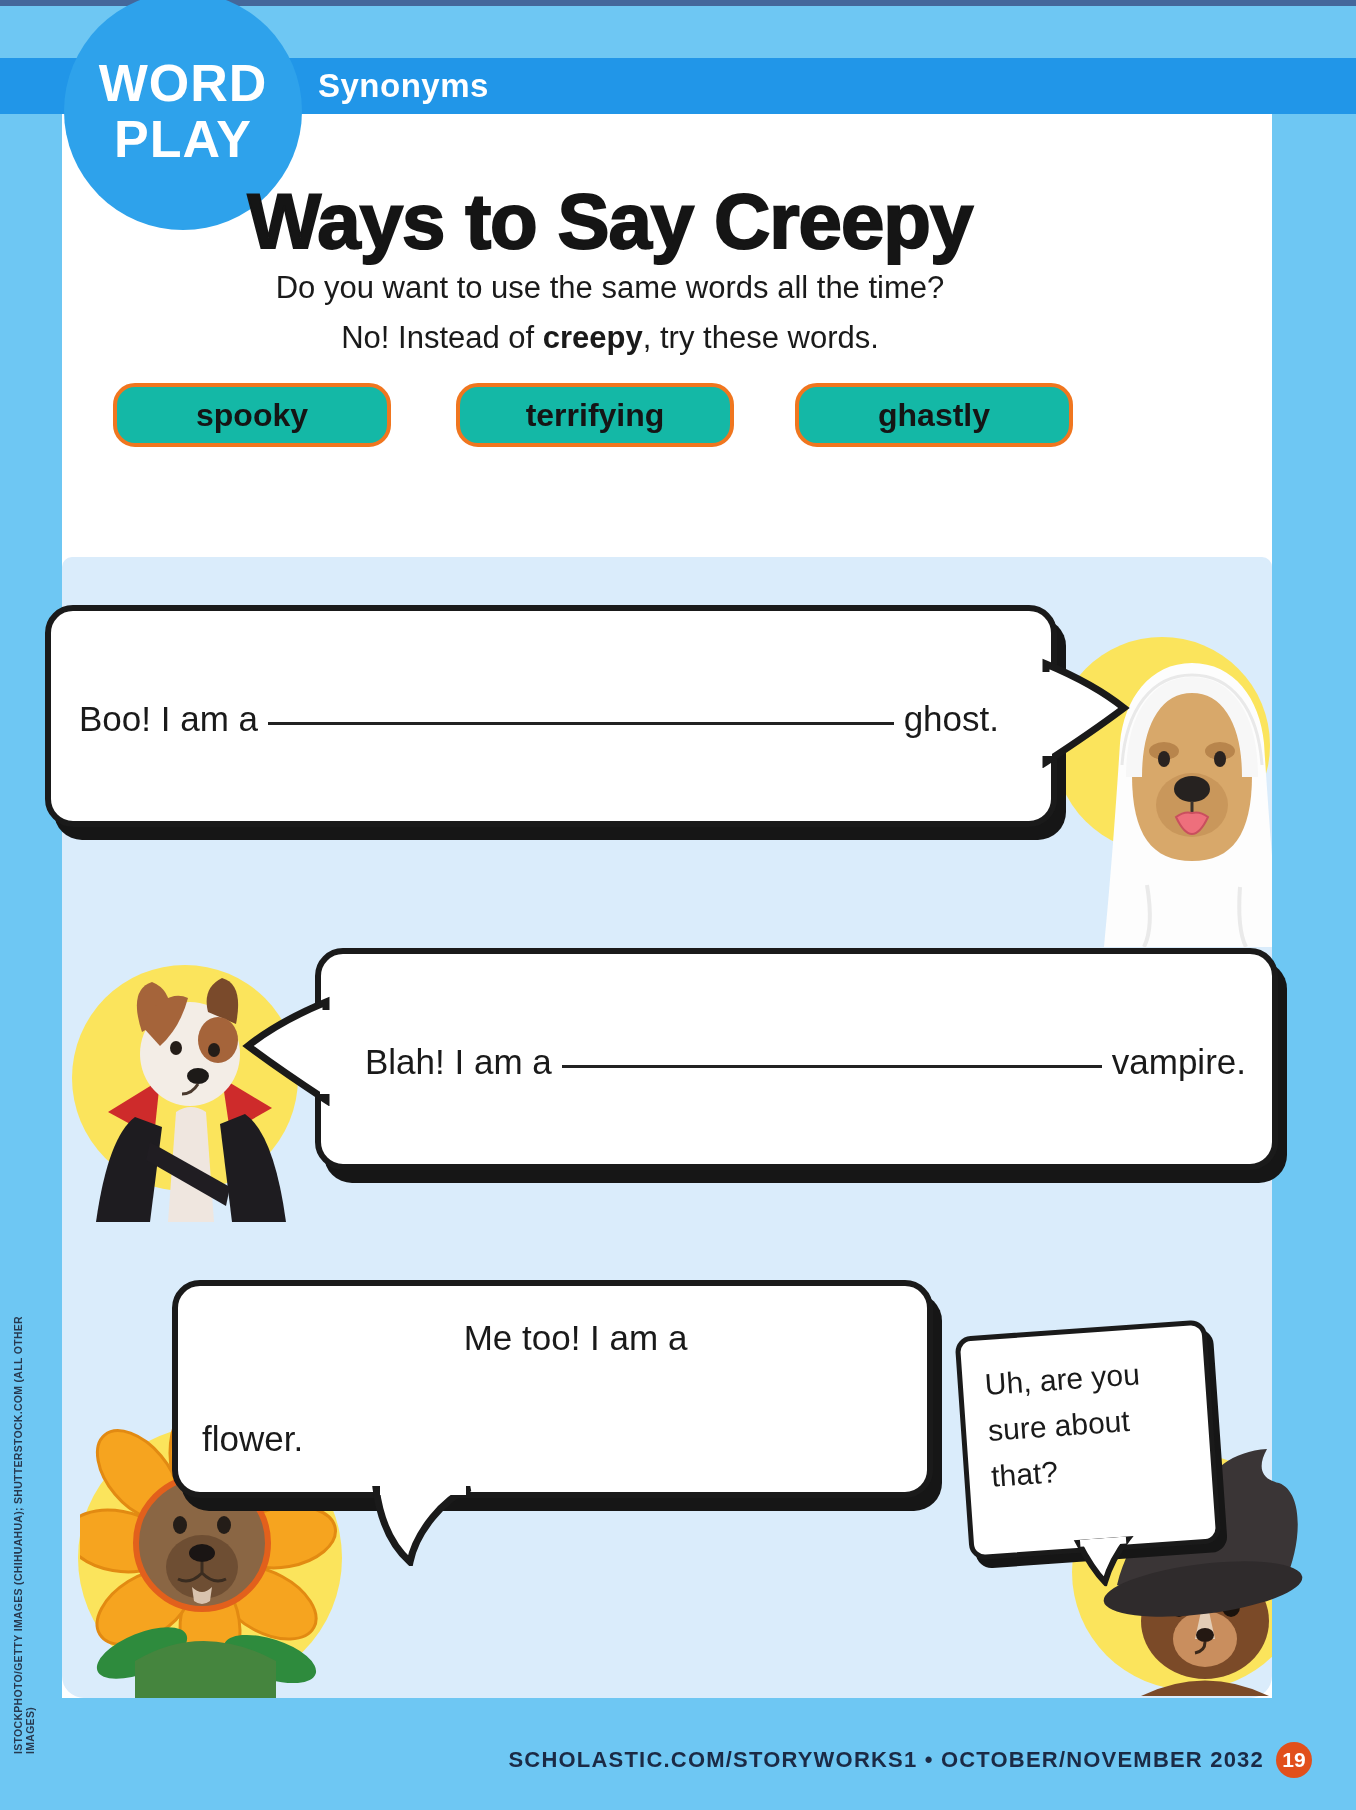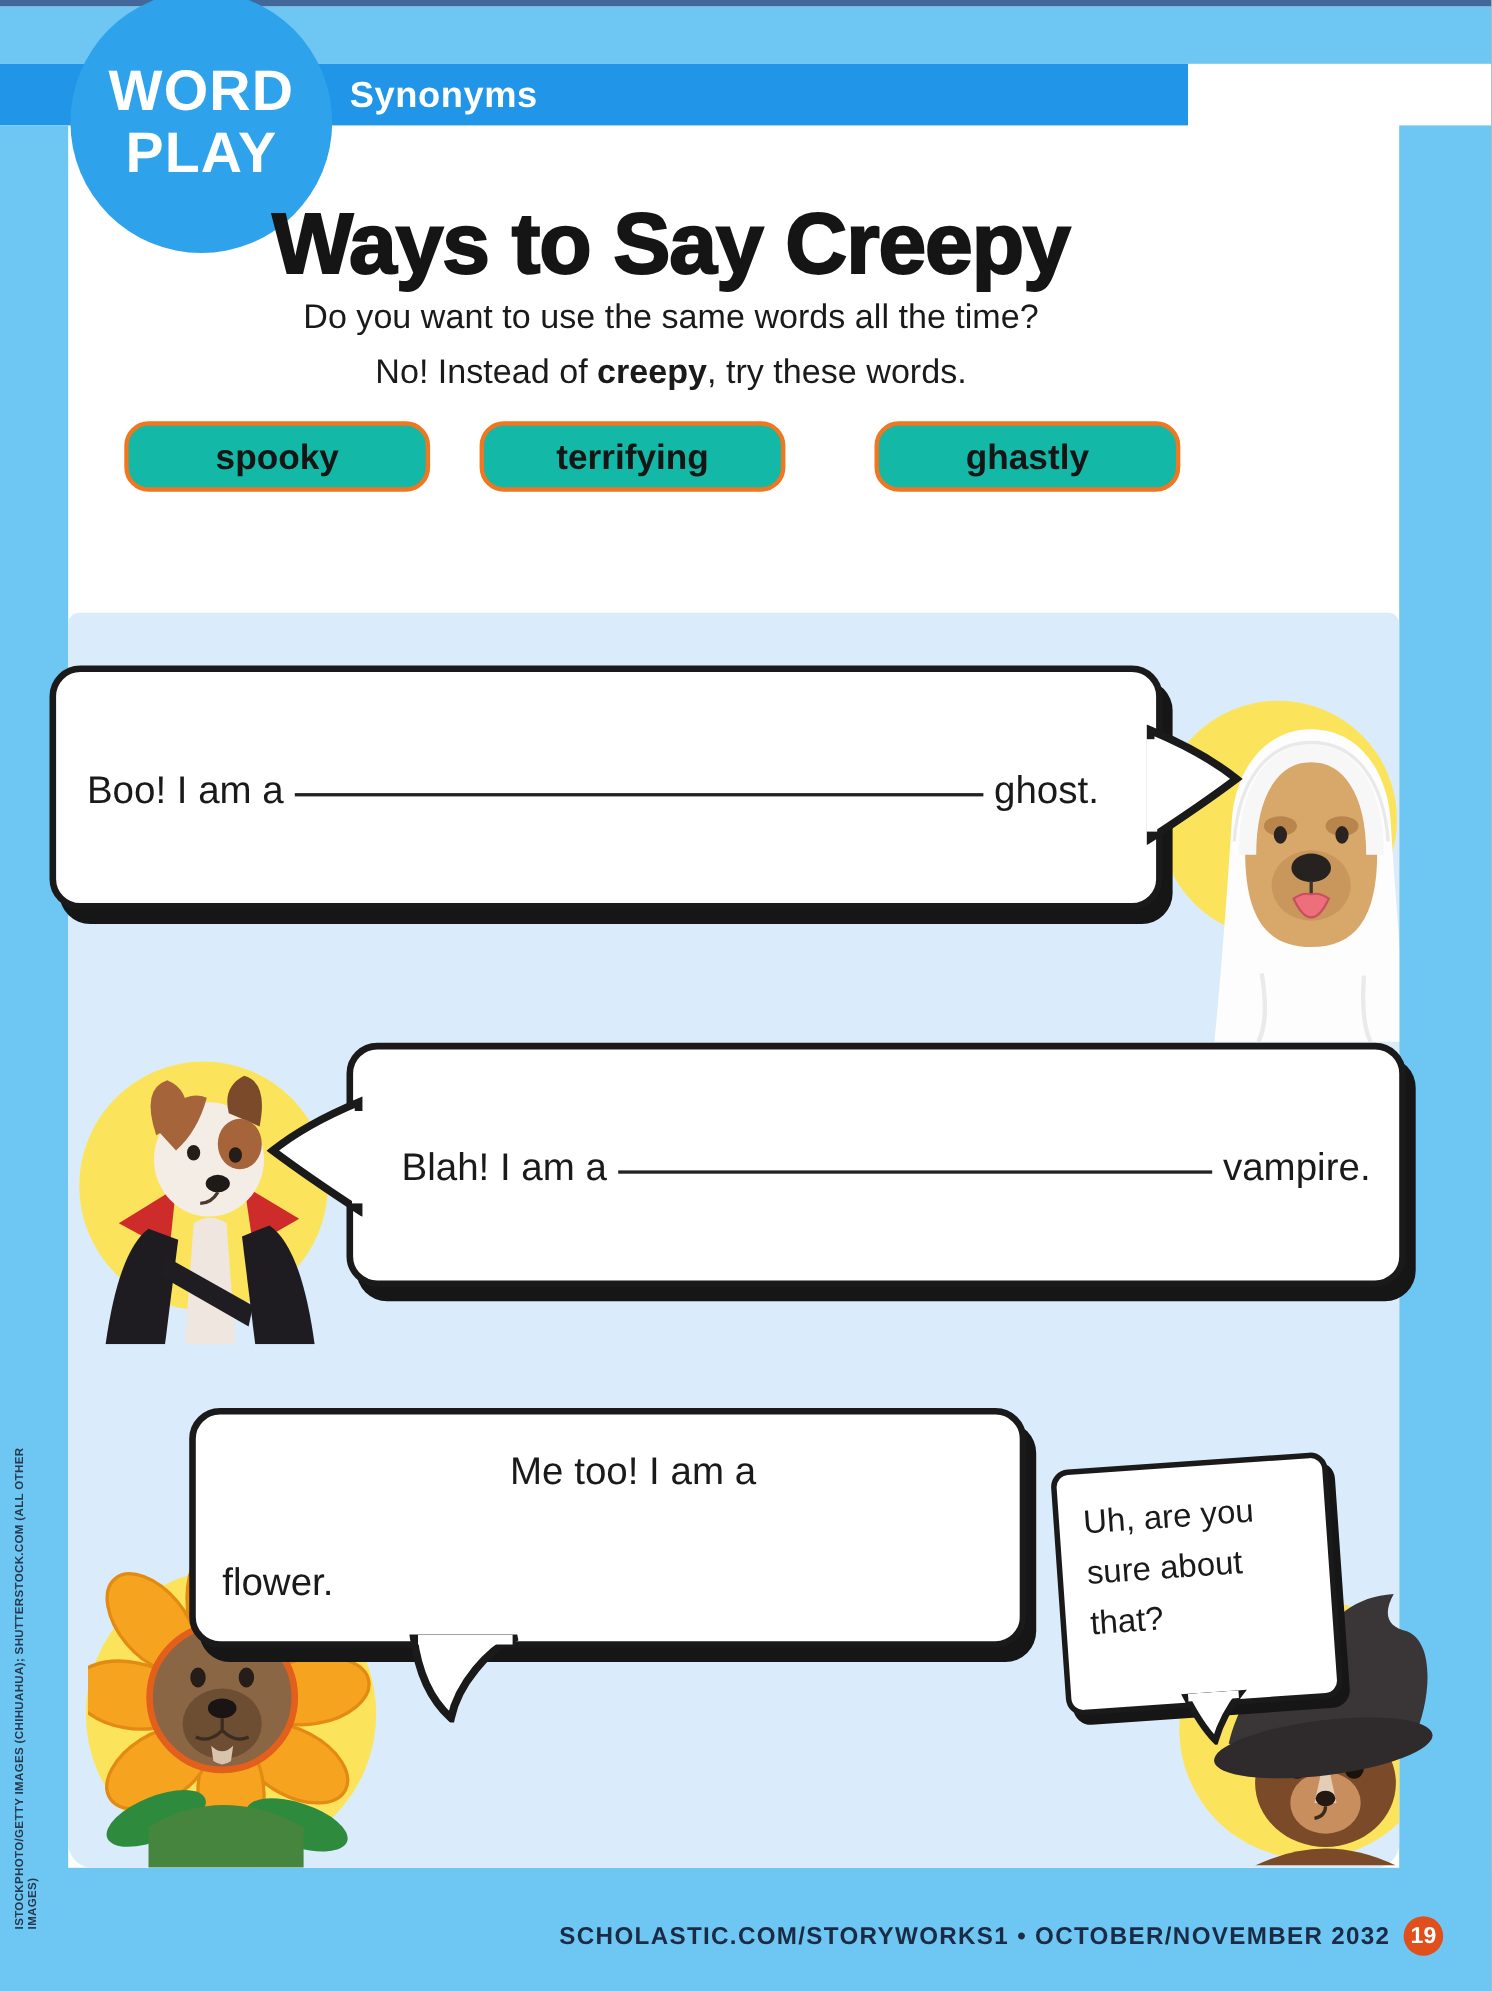--- a/index.html
+++ b/index.html
@@ -3,21 +3,21 @@
 <meta charset="utf-8">
 <style>
   html,body{margin:0;padding:0;background:#888;}
   .page{position:relative;width:1356px;height:1810px;background:#ffffff;overflow:hidden;
         font-family:"Liberation Sans",sans-serif;}
   .abs{position:absolute;}
 
   
   .navy-strip{left:0;top:0;width:1356px;height:6px;background:#44679B;}
   .sky-top{left:0;top:6px;width:1356px;height:52px;background:#6EC7F3;}
-  .header-bar{left:0;top:58px;width:1080px;height:56px;background:#2196E8;}
+  .header-bar{left:0;top:58px;width:1356px;height:56px;background:#2196E8;}
   .kicker{position:absolute;left:318px;top:0;height:56px;line-height:56px;
           color:#fff;font-size:33px;font-weight:bold;letter-spacing:.5px;}
   .left-strip{left:0;top:114px;width:62px;height:1696px;background:#6EC7F3;}
   .right-strip{left:1272px;top:114px;width:84px;height:1696px;background:#6EC7F3;}
   .bottom-band{left:0;top:1698px;width:1356px;height:112px;background:#6EC7F3;}
 
   
   .badge{left:64px;top:-8px;width:238px;height:238px;border-radius:50%;background:#2EA2EB;
          z-index:6;display:flex;flex-direction:column;align-items:center;justify-content:center;
          padding-top:0;box-sizing:border-box;}
@@ -81,21 +81,21 @@
     <div>PLAY</div>
   </div>
 
   <div class="abs title">Ways to Say Creepy</div>
   <div class="abs intro intro-1">Do you want to use the same words all the time?</div>
   <div class="abs intro intro-2"><span>No! Instead of </span><b>creepy</b><span>, try these words.</span></div>
 
   <div class="abs pill" style="left:113px;width:278px;">
     <span>spooky</span>
   </div>
-  <div class="abs pill" style="left:436px;width:278px;">
+  <div class="abs pill" style="left:456px;width:278px;">
     <span>terrifying</span>
   </div>
   <div class="abs pill" style="left:795px;width:278px;">
     <span>ghastly</span>
   </div>
 
   <div class="abs panel">
     <div class="ycircle" style="left:992px;top:80px;width:216px;height:216px;"></div>
     <div class="ycircle" style="left:10px;top:408px;width:226px;height:226px;"></div>
     <div class="ycircle" style="left:16px;top:869px;width:264px;height:264px;"></div>

